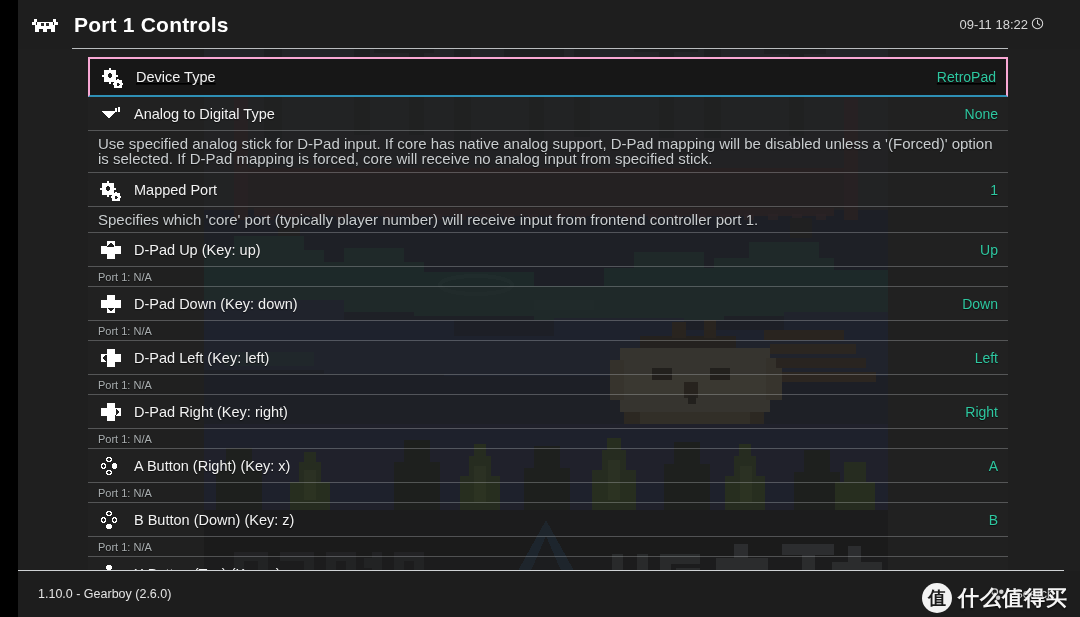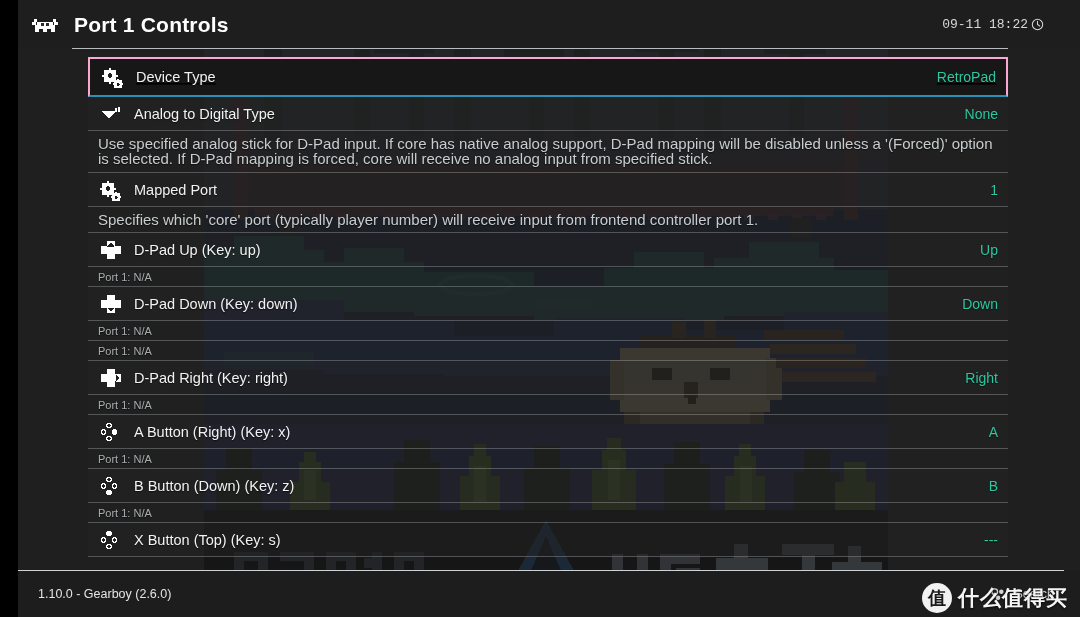--- a/index.html
+++ b/index.html
@@ -48,21 +48,21 @@
     display: flex; align-items: center; height: 49px;
     padding-left: 30px; padding-right: 36px;
   }
   .hdr-icon { width: 30px; height: 24px; margin-right: 14px; flex: none; }
   .hdr-title {
     color: #fff; font-size: 21px; font-weight: bold; letter-spacing: .2px;
     white-space: nowrap;
   }
   .hdr-spacer { flex: 1; }
   .hdr-clock {
-    color: #d7d7d7; font-size: 13px; display: flex; align-items: center; gap: 3px; font-family: Liberation Mono, monospace;
+    color: #d7d7d7; font-size: 13px; display: flex; gap: 3px;
   }
   .clock-glyph { width: 13px; height: 13px; }
 
   .header-rule {
     position: absolute; left: 72px; top: 48px; width: 936px; height: 1px;
     background: #b9bcbe; z-index: 21;
   }
 
   
   .list {
@@ -482,20 +482,32 @@
               <polygon points="13,19 9.5,14.5 16.5,14.5" fill="#1f1f1f"></polygon>
             </g>
           </svg></span>
         <span class="rlabel">D-Pad Down (Key: down)</span>
         <span class="rspacer"></span>
         <span class="rvalue">Down</span>
       </div>
       <div class="subrow">
         <span class="sublabel">Port 1: N/A</span>
       </div>
+      <div class="row">
+        <span class="ricon"><svg viewBox="0 0 26 22" width="26" height="22" shape-rendering="crispEdges">
+            <g fill="#ffffff">
+              <rect x="9" y="2" width="8" height="18" rx="1"></rect>
+              <rect x="3" y="7" width="20" height="8" rx="1"></rect>
+              <polygon points="4,11 8.5,7.5 8.5,14.5" fill="#1f1f1f"></polygon>
+            </g>
+          </svg></span>
+        <span class="rlabel">D-Pad Left (Key: left)</span>
+        <span class="rspacer"></span>
+        <span class="rvalue">Left</span>
+      </div>
       <div class="subrow">
         <span class="sublabel">Port 1: N/A</span>
       </div>
       <div class="row">
         <span class="ricon"><svg viewBox="0 0 26 22" width="26" height="22" shape-rendering="crispEdges">
             <g fill="#ffffff">
               <rect x="9" y="2" width="8" height="18" rx="1"></rect>
               <rect x="3" y="7" width="20" height="8" rx="1"></rect>
               <polygon points="22,11 17.5,7.5 17.5,14.5" fill="#1f1f1f"></polygon>
             </g>

